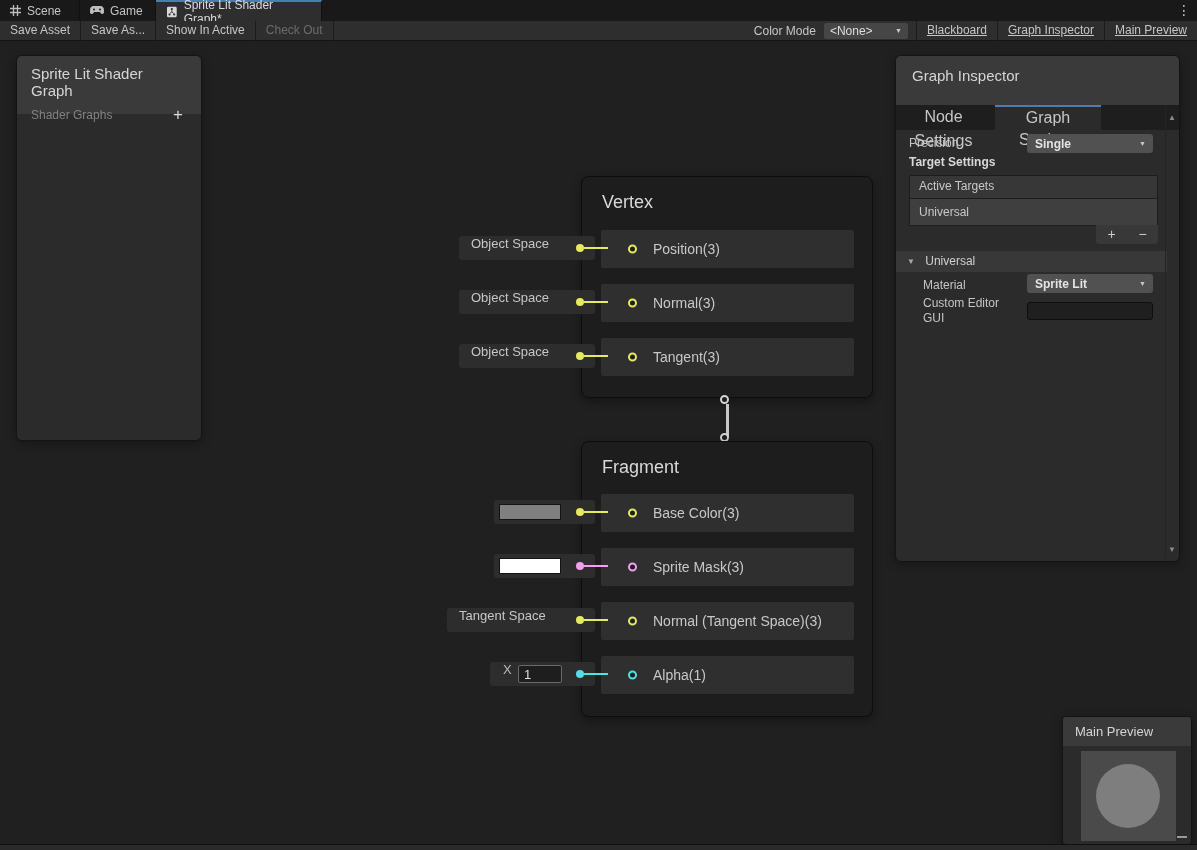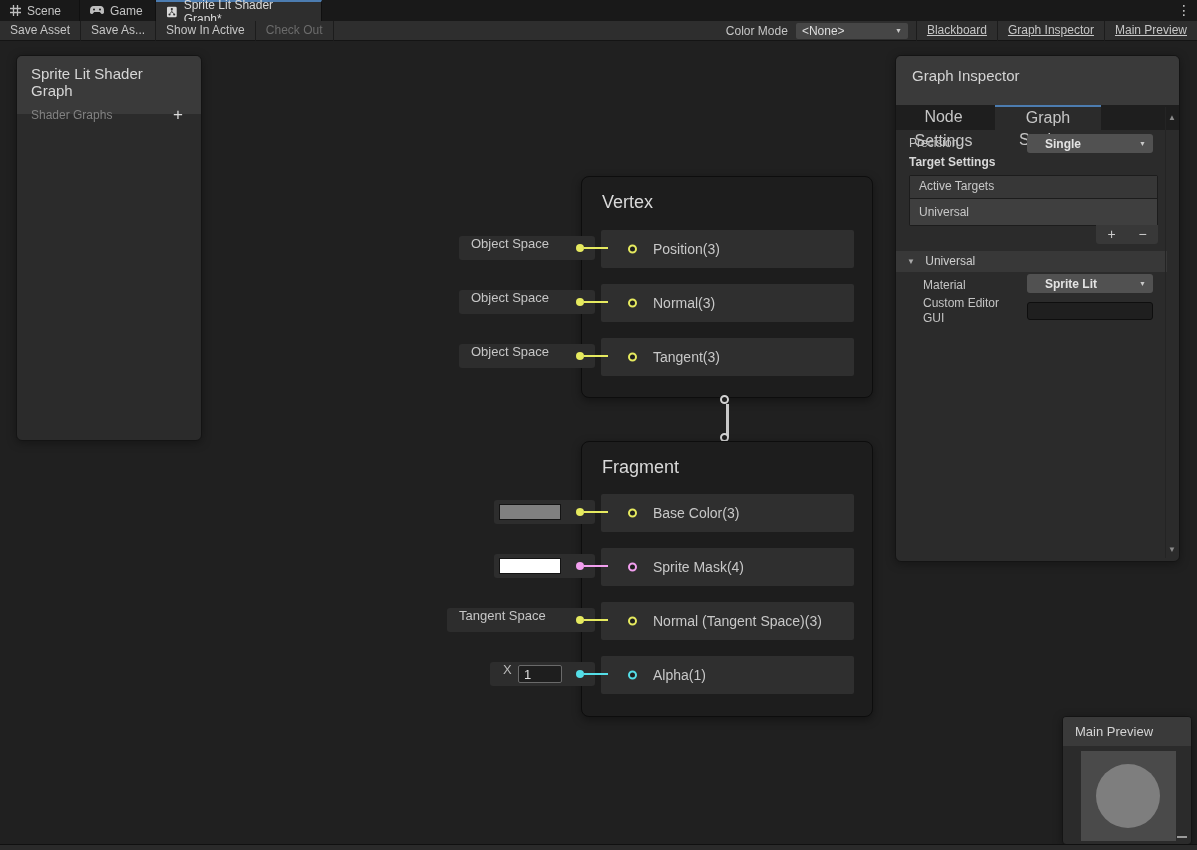--- a/index.html
+++ b/index.html
@@ -14,21 +14,21 @@
   .tab.active { background:#2e2e2e; border-top:2px solid #4c7cb0; color:#dadada; }
   .kebab { position:absolute; right:6px; top:1px; color:#c8c8c8; font-size:14px; line-height:19px; width:14px; text-align:center; }
 
   
   #toolbar { position:absolute; left:0; top:21px; width:1197px; height:20px; background:#2e2e2e;
              border-bottom:1px solid #141414; display:flex; align-items:center; font-size:12px; color:#c6c6c6; }
   .tbtn { height:20px; line-height:19px; padding:0 10px; border-right:1px solid #1c1c1c; cursor:default; }
   .tbtn.disabled { color:#6b6b6b; }
   #toolbar .spacer { flex:1; }
   .tb-label { padding:0 8px; }
-  .tb-dd { width:112px; height:16px; background:#464646; border-radius:2px; margin-right:8px;
+  .tb-dd { width:84px; height:16px; background:#464646; border-radius:2px; margin-right:8px;
            display:flex; align-items:center; padding:0 6px; color:#dedede; position:relative; }
   .tb-dd .dd-arrow { position:absolute; right:6px; }
   .dd-arrow { font-size:7px; color:#c9c9c9; line-height:1; }
   .tbtn.right { border-left:1px solid #1c1c1c; border-right:none;text-decoration:underline; }
 
   
   .panel { position:absolute; background:#2b2b2b; border:1px solid #141414; border-radius:6px;
            box-shadow:0 2px 10px rgba(0,0,0,0.35); overflow:hidden; }
   .panel-header { background:#3a3a3a; color:#d4d4d4; }
 
@@ -70,21 +70,21 @@
 
   
   #inspector { left:895px; top:55px; width:285px; height:507px; }
   #inspector .panel-header { height:49px; padding:11px 0 0 16px; font-size:15px; }
   #insp-tabs { position:absolute; left:0; top:49px; width:285px; height:25px; background:#1e1e1e; }
   .insp-tab { position:absolute; top:0; height:25px; line-height:24px; text-align:center; font-size:16px; color:#c6c6c6; }
   .insp-tab.active { background:#2b2b2b; border-top:2px solid #4c7cb0; line-height:22px; }
   #insp-body { position:absolute; left:0; top:74px; width:271px; bottom:0; font-size:12px; color:#c4c4c4; }
   .field-label { position:absolute; left:13px; }
   .dd { position:absolute; left:131px; width:126px; height:19px; background:#515151; border-radius:3px;
-        display:flex; align-items:center; padding:0 18px; font-weight:bold; color:#e4e4e4; }
+        display:flex; align-items:center; padding:0 8px; font-weight:bold; color:#e4e4e4; }
   .dd .dd-arrow { position:absolute; right:7px; }
   .bold { font-weight:bold; color:#d8d8d8; }
   #targets-box { position:absolute; left:13px; top:119px; width:249px; border:1px solid #1c1c1c; border-radius:2px; }
   #targets-box .t-head { height:22px; line-height:21px; padding-left:9px; background:#373737; color:#c8c8c8; }
   #targets-box .t-item { height:27px; line-height:26px; padding-left:9px; background:#3f3f3f; color:#c8c8c8; border-top:1px solid #1c1c1c; }
   #pm-bar { position:absolute; left:200px; top:169px; width:62px; height:19px; background:#383838;
             border-radius:0 0 3px 3px; display:flex; }
   #pm-bar span { width:31px; text-align:center; line-height:18px; font-size:14px; color:#cccccc; }
   #foldout { position:absolute; left:0; top:195px; width:271px; height:21px; background:#383838; line-height:20px; }
   #foldout .tri { display:inline-block; margin:0 7px 0 11px; font-size:8px; color:#aaaaaa; vertical-align:1px; }
@@ -199,21 +199,21 @@
   <div class="vf-circle" style="top:433px;"></div>
 
   <div class="node" style="left:581px;top:441px;width:292px;height:276px;">
     <div class="node-title">Fragment</div>
     <div class="node-row" style="top:52px;">
       <span class="port"></span>
       <span class="row-label">Base Color(3)</span>
     </div>
     <div class="node-row" style="top:106px;">
       <span class="port pink"></span>
-      <span class="row-label">Sprite Mask(4)</span>
+      <span class="row-label">Sprite Mask(3)</span>
     </div>
     <div class="node-row" style="top:160px;">
       <span class="port"></span>
       <span class="row-label">Normal (Tangent Space)(3)</span>
     </div>
     <div class="node-row" style="top:214px;">
       <span class="port cyan"></span>
       <span class="row-label">Alpha(1)</span>
     </div>
   </div>

